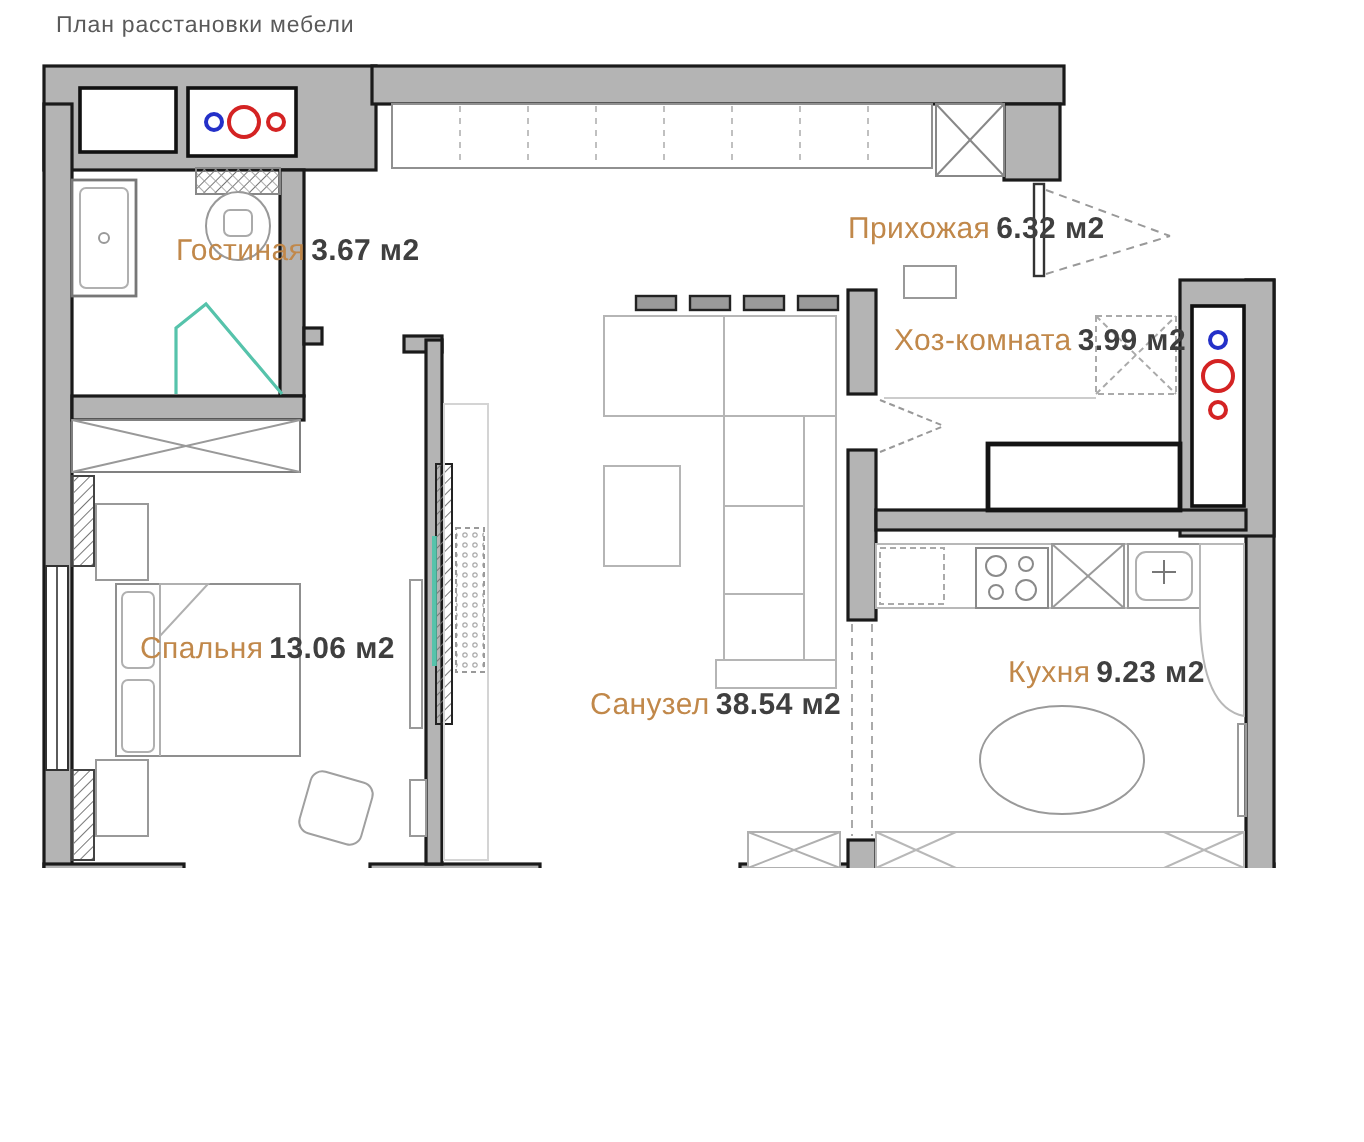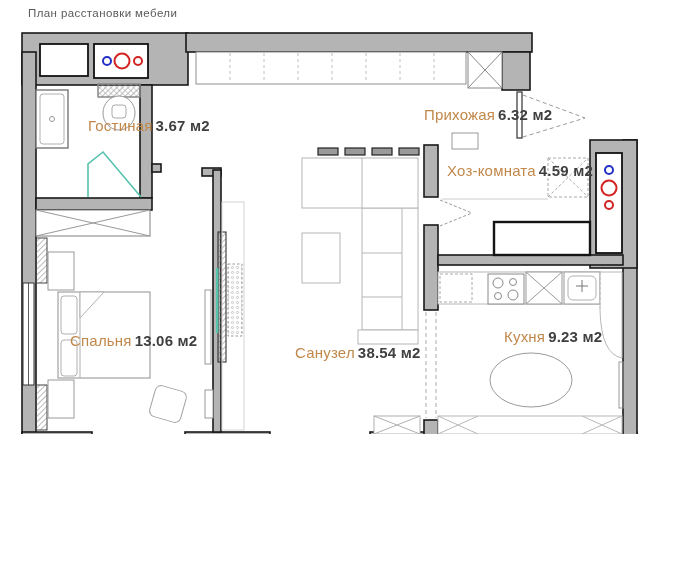--- a/index.html
+++ b/index.html
@@ -286,23 +286,23 @@
     </g>
   </svg>
 
   <div class="room-label" style="left:88px;top:117px">
     <span class="rname">Гостиная</span><span class="rarea">3.67 м2</span>
   </div>
   <div class="room-label" style="left:424px;top:106px">
     <span class="rname">Прихожая</span><span class="rarea">6.32 м2</span>
   </div>
   <div class="room-label" style="left:447px;top:162px">
-    <span class="rname">Хоз-комната</span><span class="rarea">4.59 м2</span>
-  </div>
-  <div class="room-label" style="left:70px;top:332px">
+    <span class="rname">Хоз-комната</span><span class="rarea">3.99 м2</span>
+  </div>
+  <div class="room-label" style="left:70px;top:316px">
     <span class="rname">Спальня</span><span class="rarea">13.06 м2</span>
   </div>
   <div class="room-label" style="left:295px;top:344px">
     <span class="rname">Санузел</span><span class="rarea">38.54 м2</span>
   </div>
   <div class="room-label" style="left:504px;top:328px">
     <span class="rname">Кухня</span><span class="rarea">9.23 м2</span>
   </div>
 </div>
 

